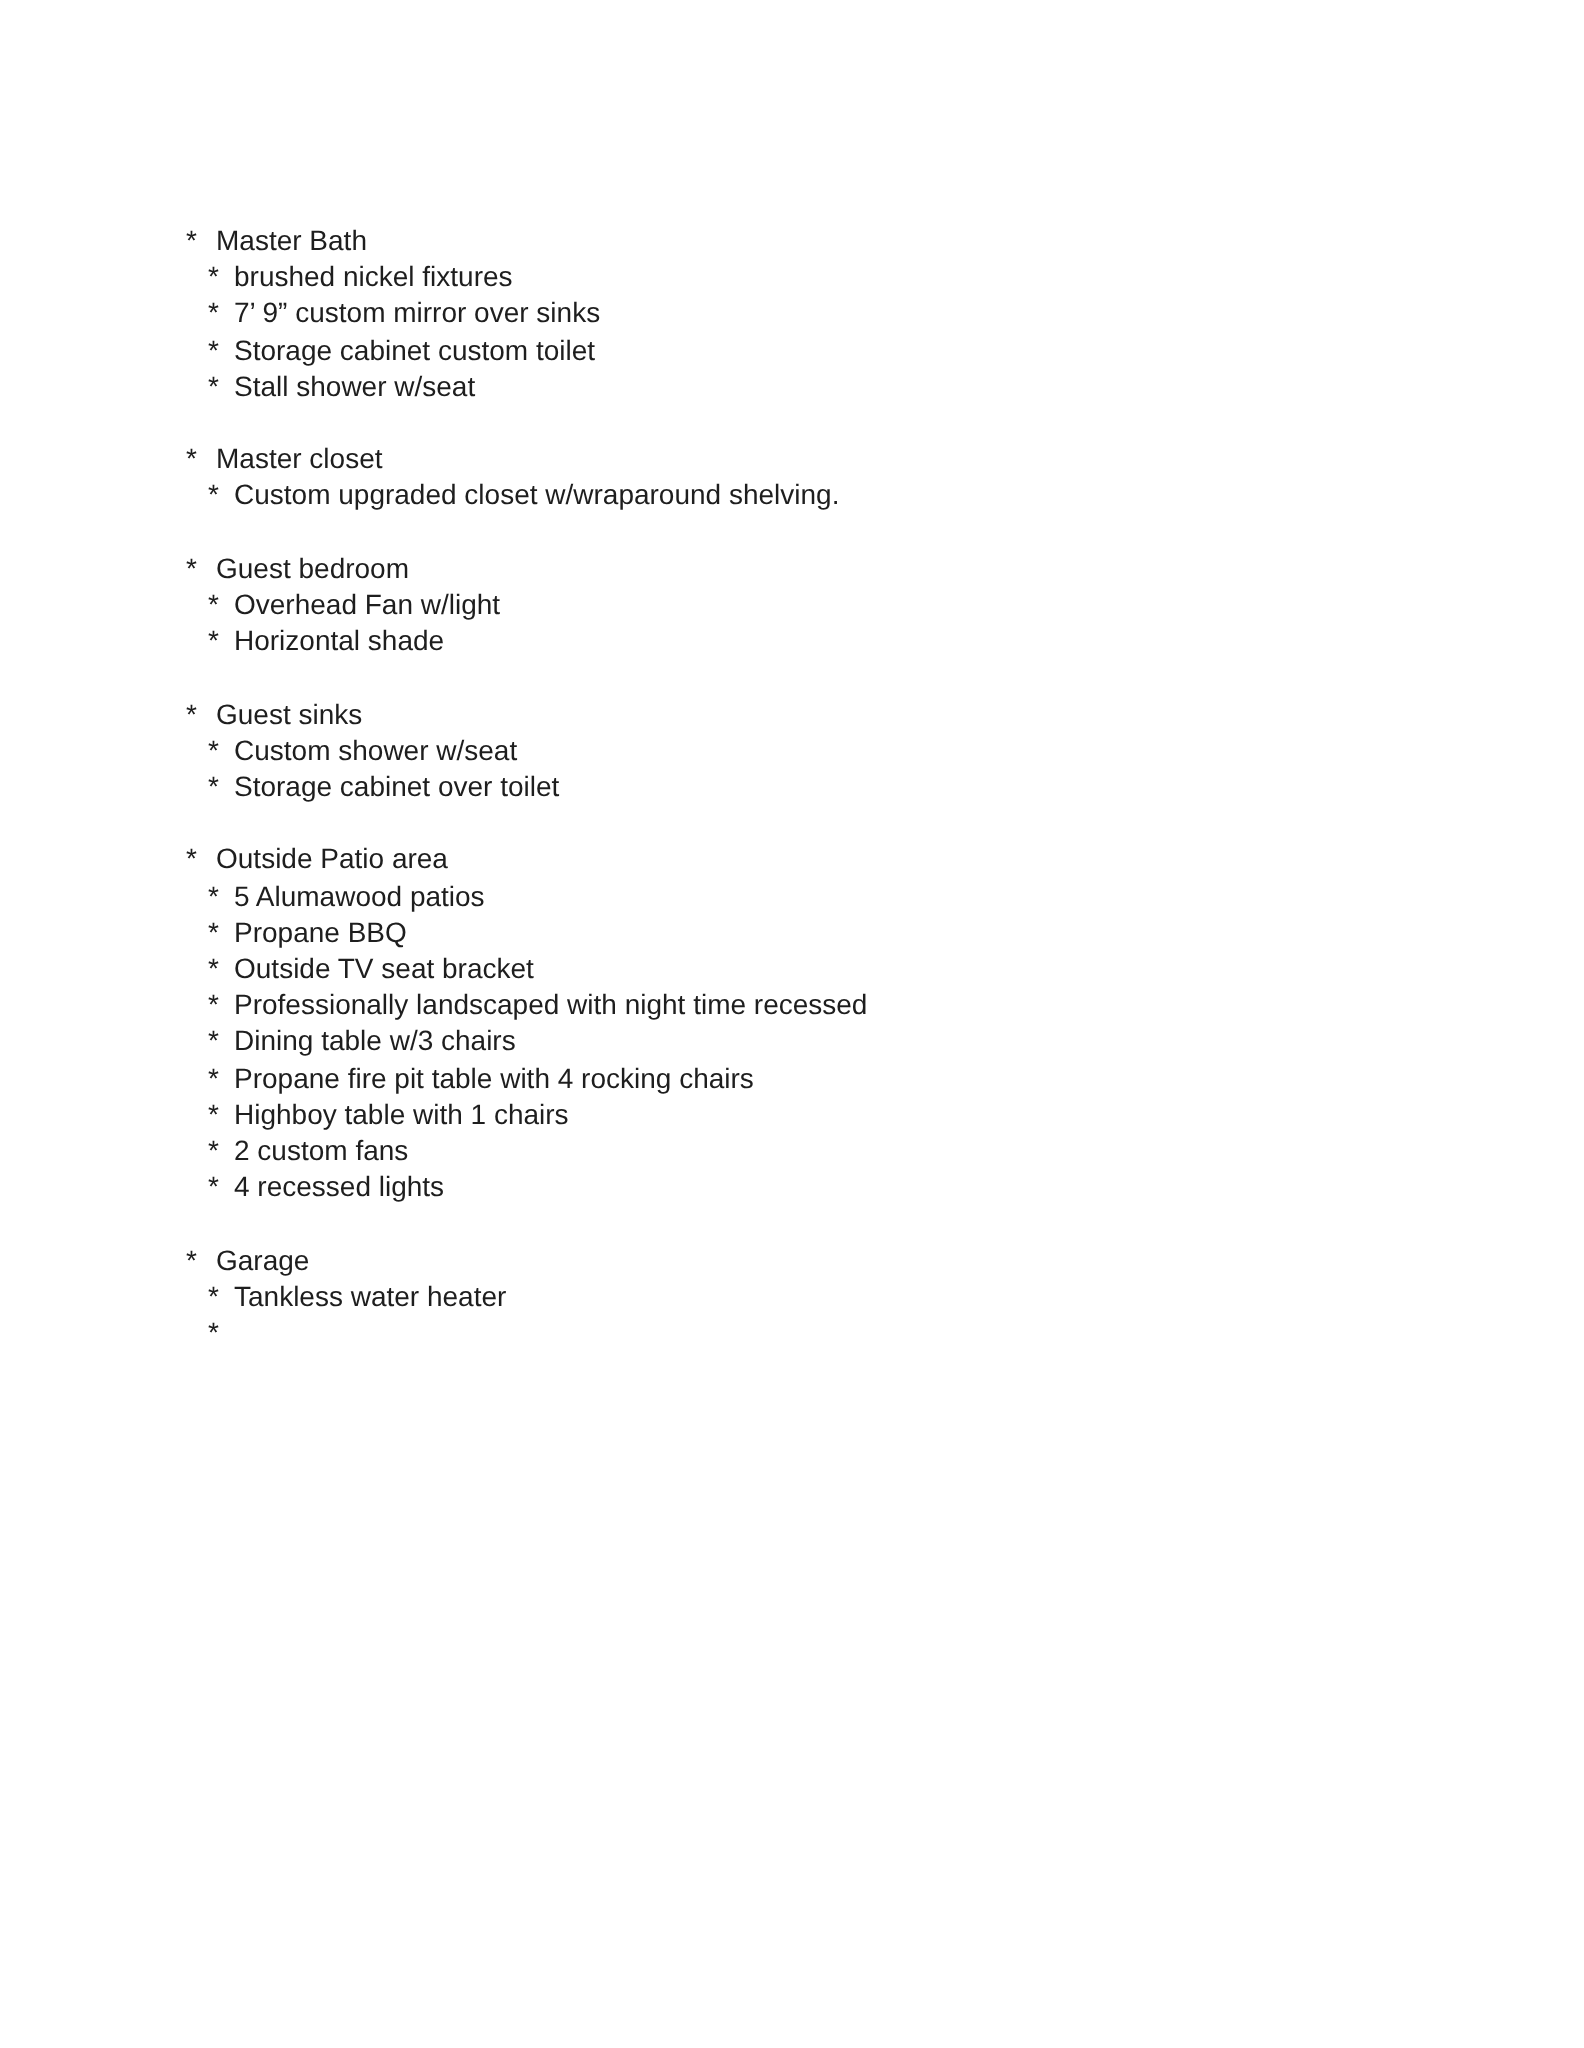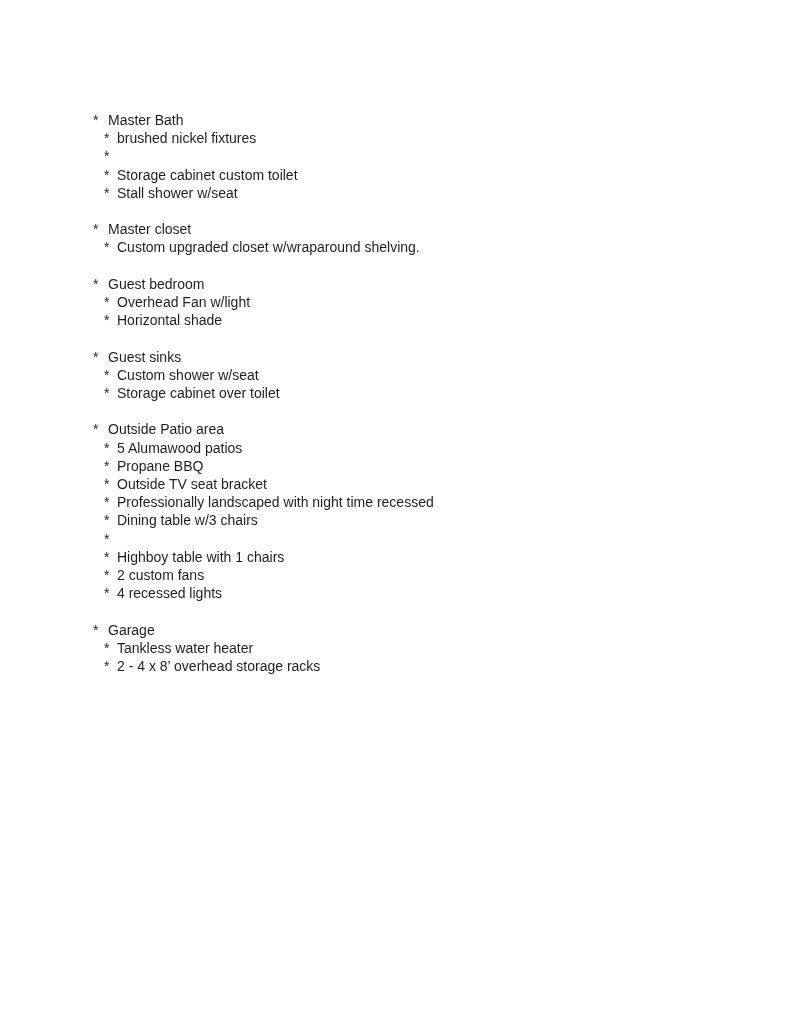--- a/index.html
+++ b/index.html
@@ -52,20 +52,21 @@
       <div class="line top">
         <span class="marker">*</span>
         <span class="text">Master Bath</span>
       </div>
       <div class="line sub">
         <span class="marker">*</span>
         <span class="text">brushed nickel fixtures</span>
       </div>
       <div class="line sub">
         <span class="marker">*</span>
+        <span class="text">7’ 9” custom mirror over sinks</span>
       </div>
       <div class="line sub">
         <span class="marker">*</span>
         <span class="text">Storage cabinet custom toilet</span>
       </div>
       <div class="line sub">
         <span class="marker">*</span>
         <span class="text">Stall shower w/seat</span>
       </div>
     </div>
@@ -131,20 +132,21 @@
       <div class="line sub">
         <span class="marker">*</span>
         <span class="text">Professionally landscaped with night time recessed</span>
       </div>
       <div class="line sub">
         <span class="marker">*</span>
         <span class="text">Dining table w/3 chairs</span>
       </div>
       <div class="line sub">
         <span class="marker">*</span>
+        <span class="text">Propane fire pit table with 4 rocking chairs</span>
       </div>
       <div class="line sub">
         <span class="marker">*</span>
         <span class="text">Highboy table with 1 chairs</span>
       </div>
       <div class="line sub">
         <span class="marker">*</span>
         <span class="text">2 custom fans</span>
       </div>
       <div class="line sub">
@@ -157,18 +159,17 @@
       <div class="line top">
         <span class="marker">*</span>
         <span class="text">Garage</span>
       </div>
       <div class="line sub">
         <span class="marker">*</span>
         <span class="text">Tankless water heater</span>
       </div>
       <div class="line sub">
         <span class="marker">*</span>
-        <span class="text">2 - 4 x 8’ overhead storage racks</span>
       </div>
     </div>
 
   </div>
 </div>
 
 </body></html>

